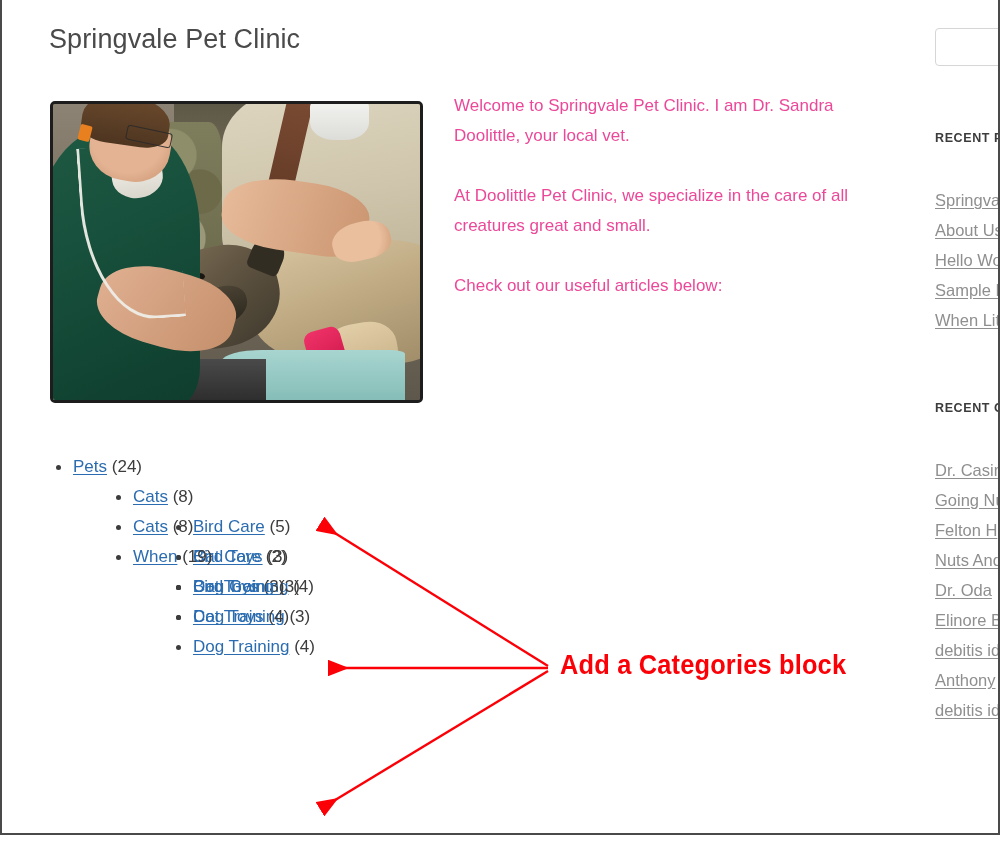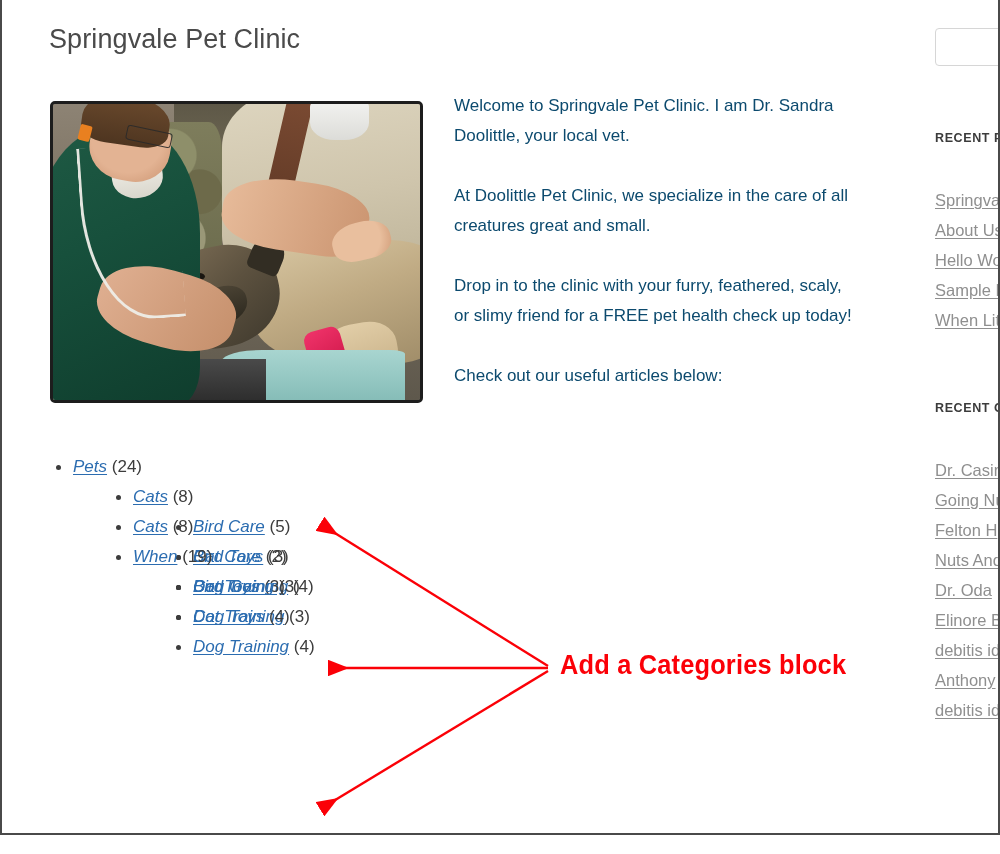--- a/index.html
+++ b/index.html
@@ -216,21 +216,21 @@
   }
 
   
   #intro-copy {
     position: absolute;
     left: 452px;
     top: 91px;
     width: 400px;
     font-size: 17px;
     line-height: 30px;
-    color: #0c4a6e;
+    color: #ec4899;
   }
   #intro-copy p { margin: 0 0 30px 0; }
   #intro-copy p:last-child { margin-bottom: 12px; }
 
   
   #categories-block {
     position: absolute;
     left: 48px;
     top: 452px;
     font-size: 17px;
@@ -256,21 +256,20 @@
     top: 13px;
     width: 5px;
     height: 5px;
     border-radius: 50%;
     background: #3c3c3c;
   }
   #categories-block a {
     color: #2b6cb0;
     text-decoration: underline;
     text-underline-offset: 2px;
-    font-style: italic;
   }
   .cat-count { color: #3c3c3c; }
 
   
   #sidebar {
     position: absolute;
     left: 933px;
     top: 0;
     width: 200px;
     height: 854px;
@@ -382,21 +381,20 @@
       <div class="ph-vet-head"></div>
       <div class="ph-vet-hair"></div>
       <div class="ph-glasses"></div>
       <div class="ph-orange-tag"></div>
     </div>
   </div>
 
   <div id="intro-copy">
     <p>Welcome to Springvale Pet Clinic. I am Dr. Sandra Doolittle, your local vet.</p>
     <p>At Doolittle Pet Clinic, we specialize in the care of all creatures great and small.</p>
-    <p>Drop in to the clinic with your furry, feathered, scaly, or slimy friend for a FREE pet health check up today!</p>
     <p>Check out our useful articles below:</p>
   </div>
 
   <div id="categories-block">
     <ul>
       <li>
         <a href="#">Pets</a>
         <span class="cat-count">(24)</span>
         <ul>
           <li>

